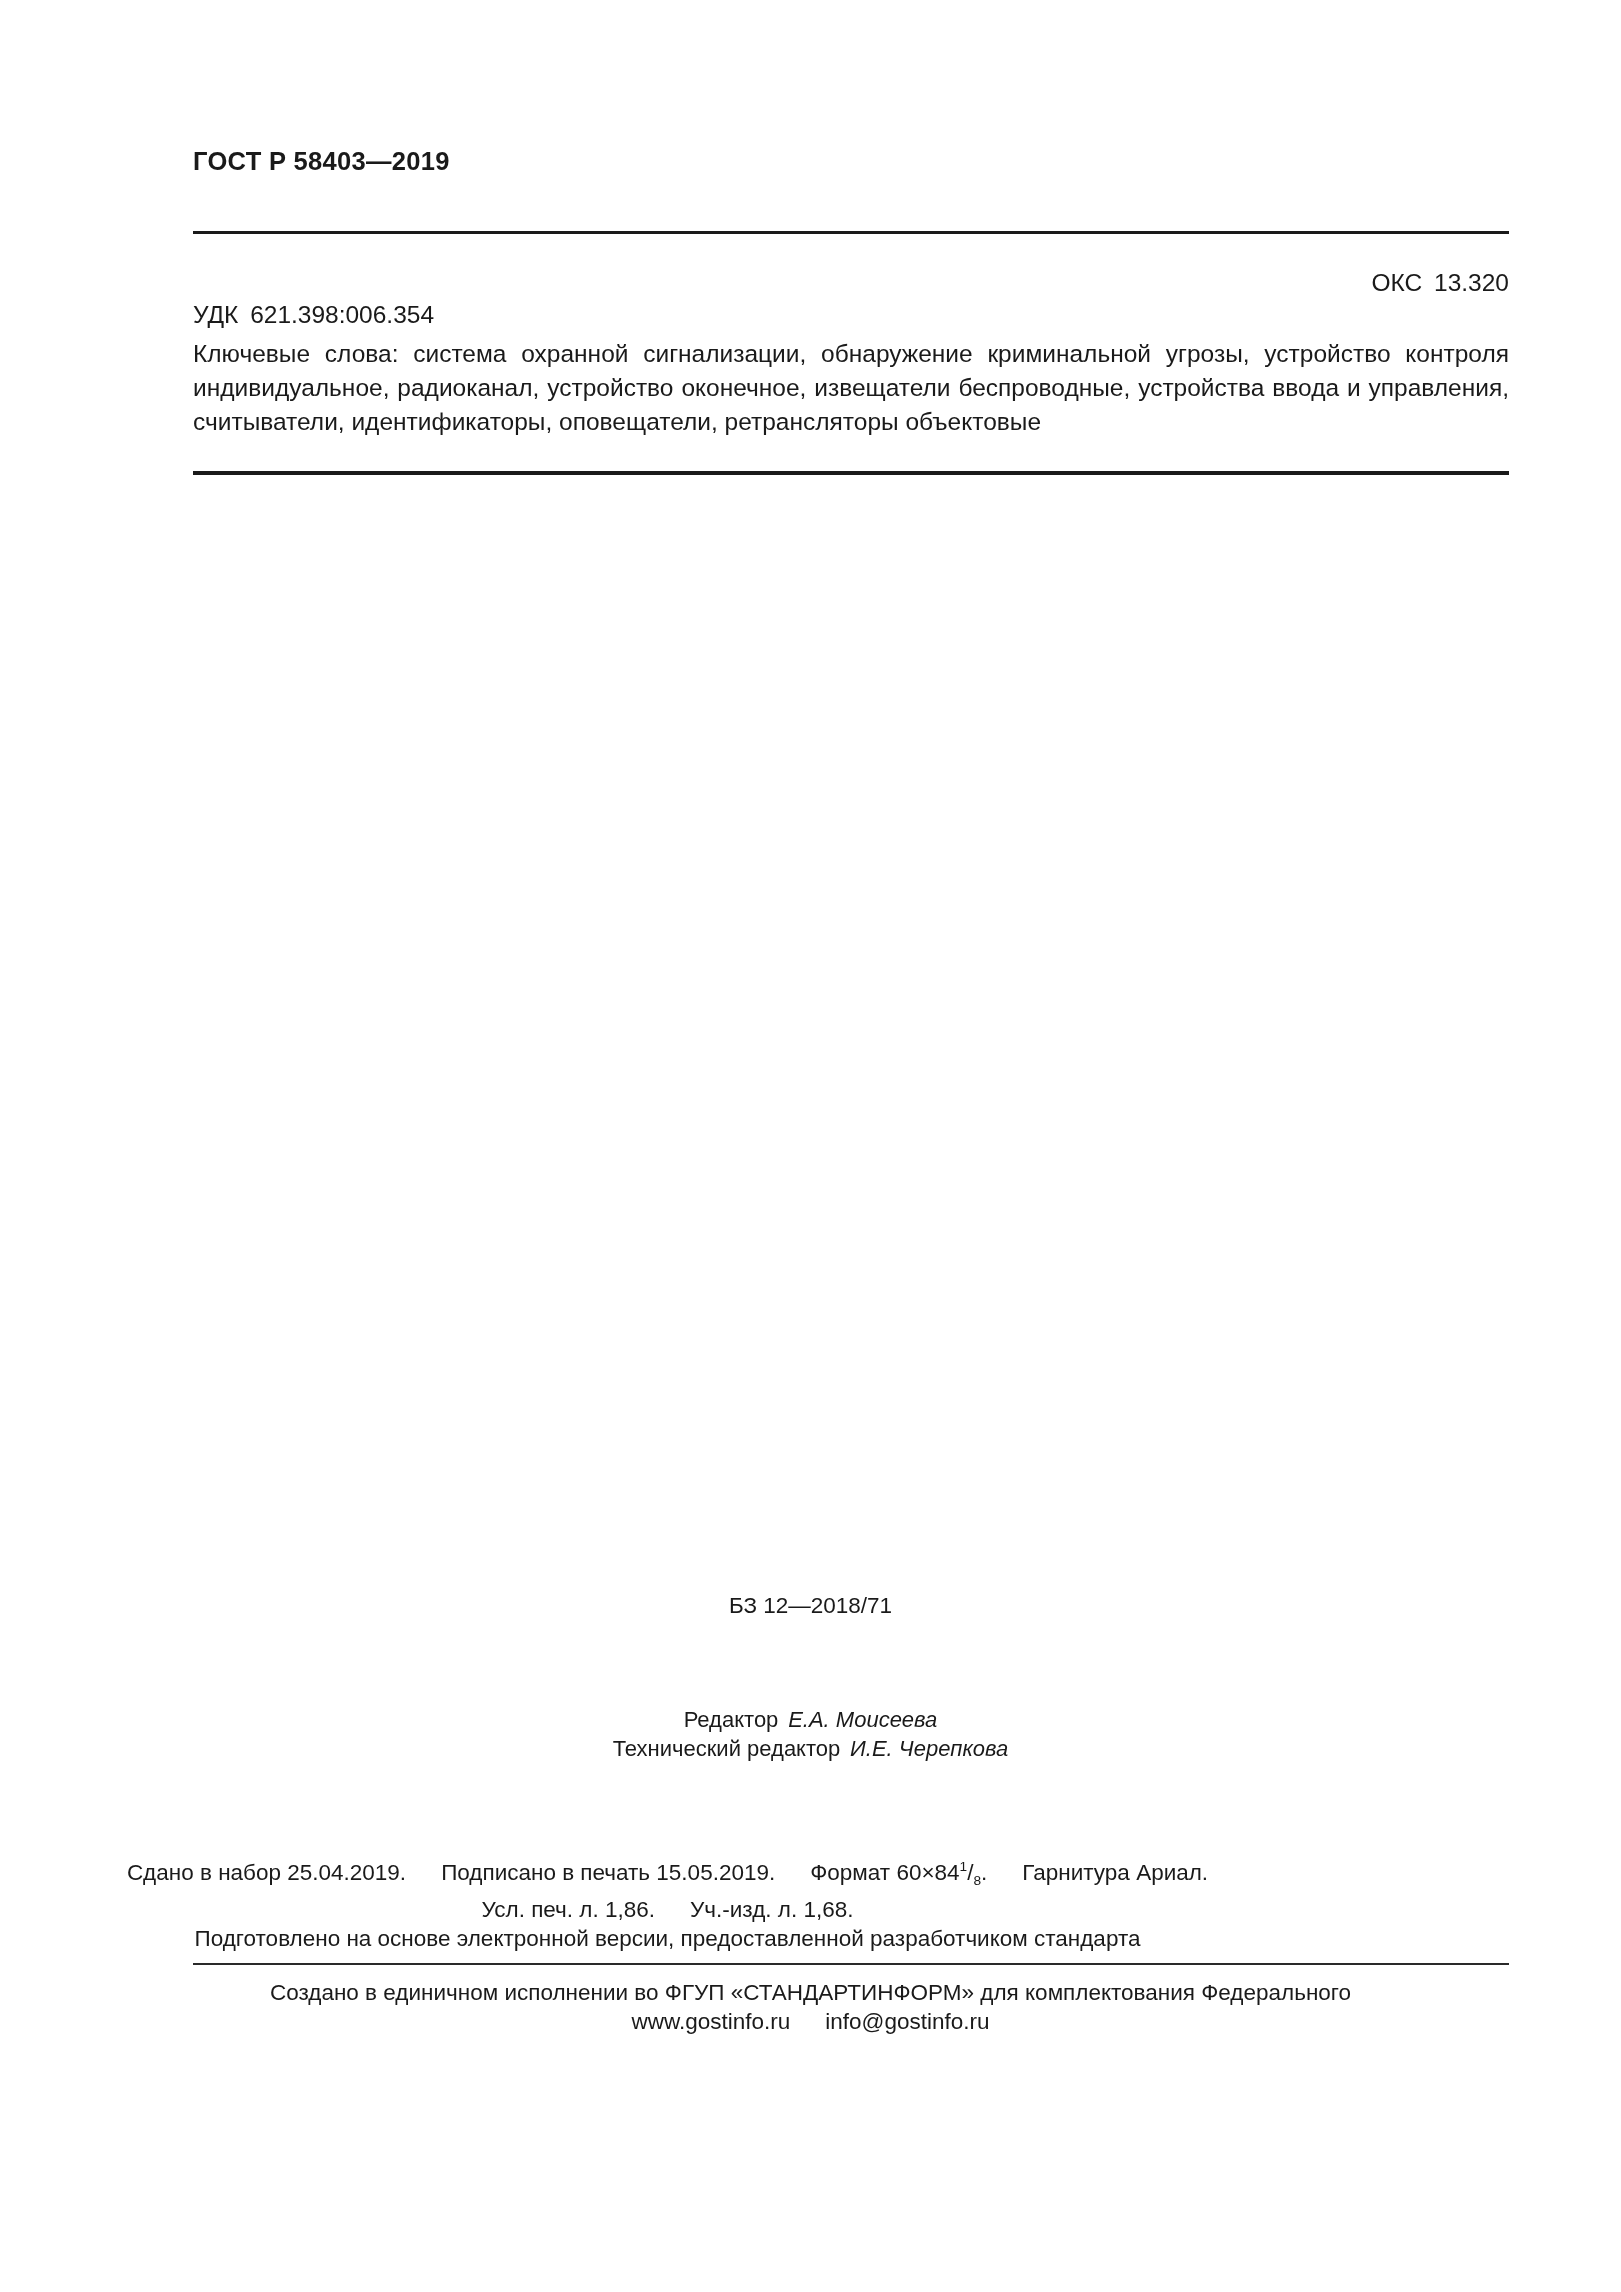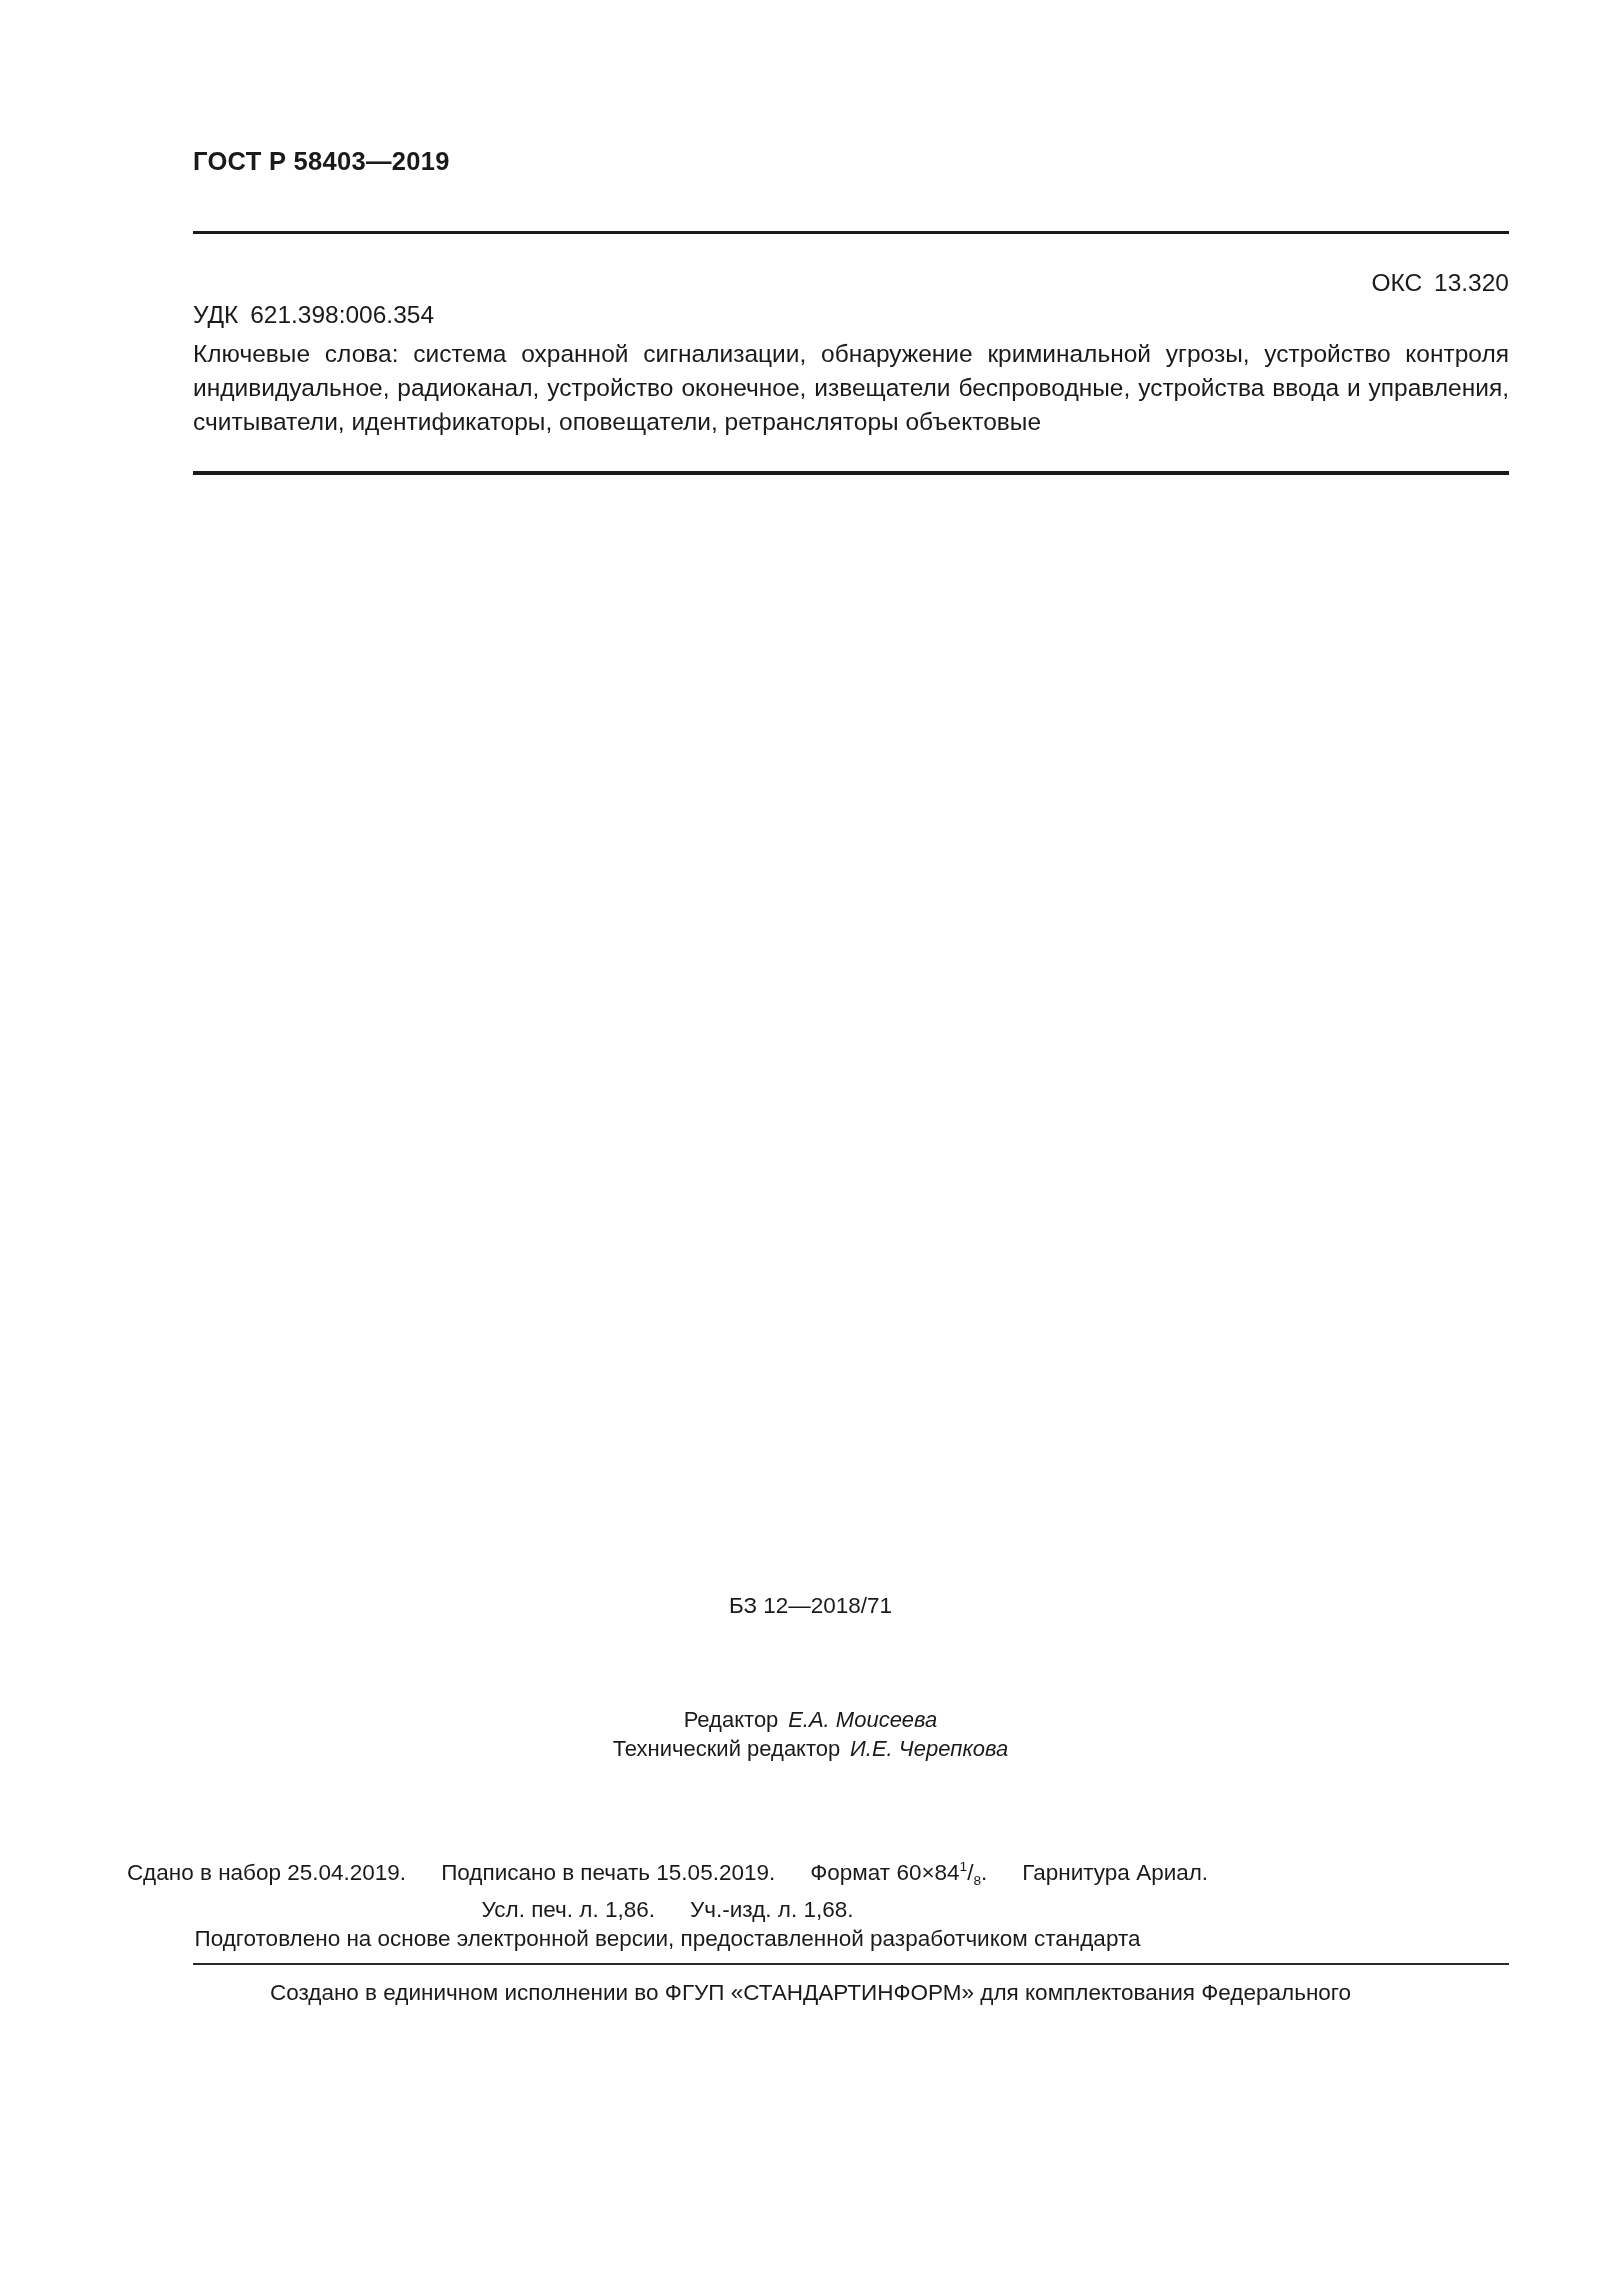--- a/index.html
+++ b/index.html
@@ -62,14 +62,17 @@
   <div>
     <span>Усл. печ. л. 1,86.</span><span class="tab"></span><span>Уч.-изд. л. 1,68.</span>
   </div>
   <div>Подготовлено на основе электронной версии, предоставленной разработчиком стандарта</div>
 </div>
 
 <div class="abs rule-hair" style="top:1963px;"></div>
 
 <div class="abs footer">
   <div>Создано в единичном исполнении во ФГУП «СТАНДАРТИНФОРМ» для комплектования Федерального</div>
+  <div>
+    <span>www.gostinfo.ru</span><span class="tab"></span><span>info@gostinfo.ru</span>
+  </div>
 </div>
 
 
 </body></html>

